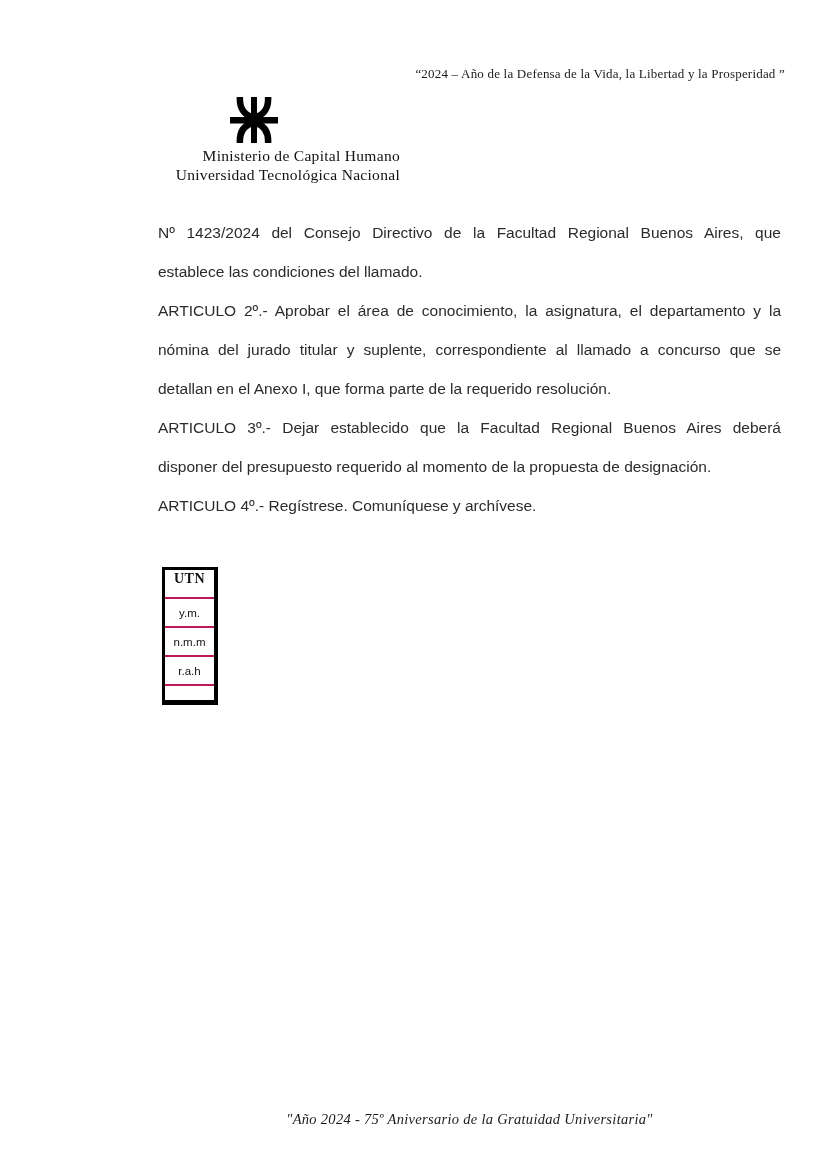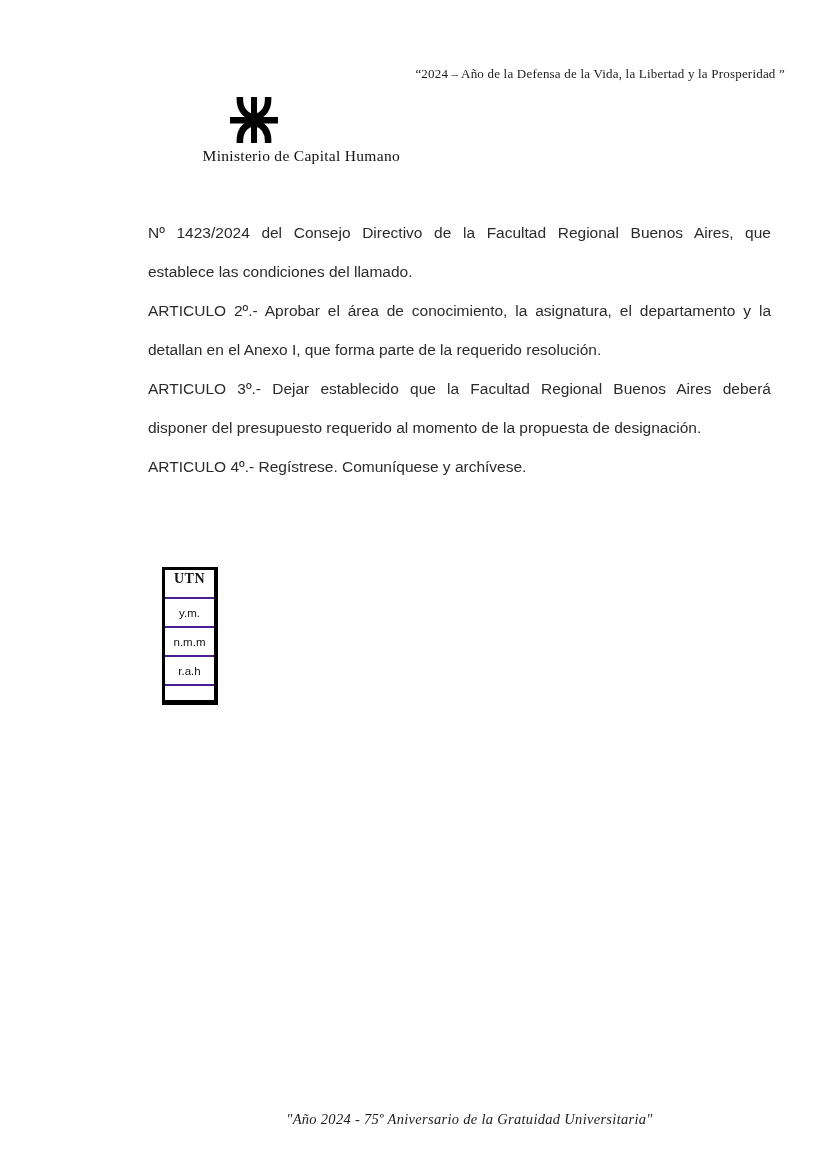--- a/index.html
+++ b/index.html
@@ -46,21 +46,21 @@
     font-size: 15.5px;
     line-height: 18.5px;
     letter-spacing: 0.3px;
     white-space: nowrap;
   }
 
   
   .bodytext {
     position: absolute;
     top: 201px;
-    left: 148px;
+    left: 158px;
     width: 623px;
     font-size: 15.5px;
     color: #2b2b2b;
   }
   .bline {
     height: 39px;
     line-height: 39px;
   }
   .bline.just {
     text-align: justify;
@@ -73,21 +73,21 @@
     left: 162px;
     top: 555px;
     width: 49px;
     background: #ffffff;
     border: 3px solid #000000;
     border-right-width: 4px;
     border-bottom-width: 5px;
   }
   .srow {
     height: 27px;
-    border-bottom: 2px solid #4c1d95;
+    border-bottom: 2px solid #be185d;
     display: flex;
     align-items: center;
     justify-content: center;
     font-family: "Liberation Sans", sans-serif;
     font-size: 11.5px;
     color: #111111;
   }
   .srow-utn {
     height: 26px;
     align-items: flex-start;
@@ -124,27 +124,29 @@
     <svg class="logo" viewBox="0 0 96 92" xmlns="http://www.w3.org/2000/svg" aria-hidden="true">
       <rect x="0" y="40" width="96" height="13" fill="#000"></rect>
       <rect x="42" y="0" width="12" height="42" fill="#000"></rect>
       <rect x="42" y="51" width="12" height="41" fill="#000"></rect>
       <path d="M20,-2 C18,22 28,37 48,41" fill="none" stroke="#000" stroke-width="13"></path>
       <path d="M76,-2 C78,22 68,37 48,41" fill="none" stroke="#000" stroke-width="13"></path>
       <path d="M20,94 C18,70 28,56 48,51" fill="none" stroke="#000" stroke-width="13"></path>
       <path d="M76,94 C78,70 68,56 48,51" fill="none" stroke="#000" stroke-width="13"></path>
     </svg>
     <div class="lh-line">Ministerio de Capital Humano</div>
+    <div class="lh-line">Universidad Tecnológica Nacional</div>
   </div>
 
   <div class="bodytext">
     <div class="bline just">Nº 1423/2024 del Consejo Directivo de la Facultad Regional Buenos Aires, que</div>
     <div class="bline">establece las condiciones del llamado.</div>
 
     <div class="bline just">ARTICULO 2º.- Aprobar el área de conocimiento, la asignatura, el departamento y la</div>
+    <div class="bline just">nómina del jurado titular y suplente, correspondiente al llamado a concurso que se</div>
     <div class="bline">detallan en el Anexo I, que forma parte de la requerido resolución.</div>
 
     <div class="bline just">ARTICULO 3º.- Dejar establecido que la Facultad Regional Buenos Aires deberá</div>
     <div class="bline">disponer del presupuesto requerido al momento de la propuesta de designación.</div>
 
     <div class="bline">ARTICULO 4º.- Regístrese. Comuníquese y archívese.</div>
 
   </div>
 
   <div class="stamp">

